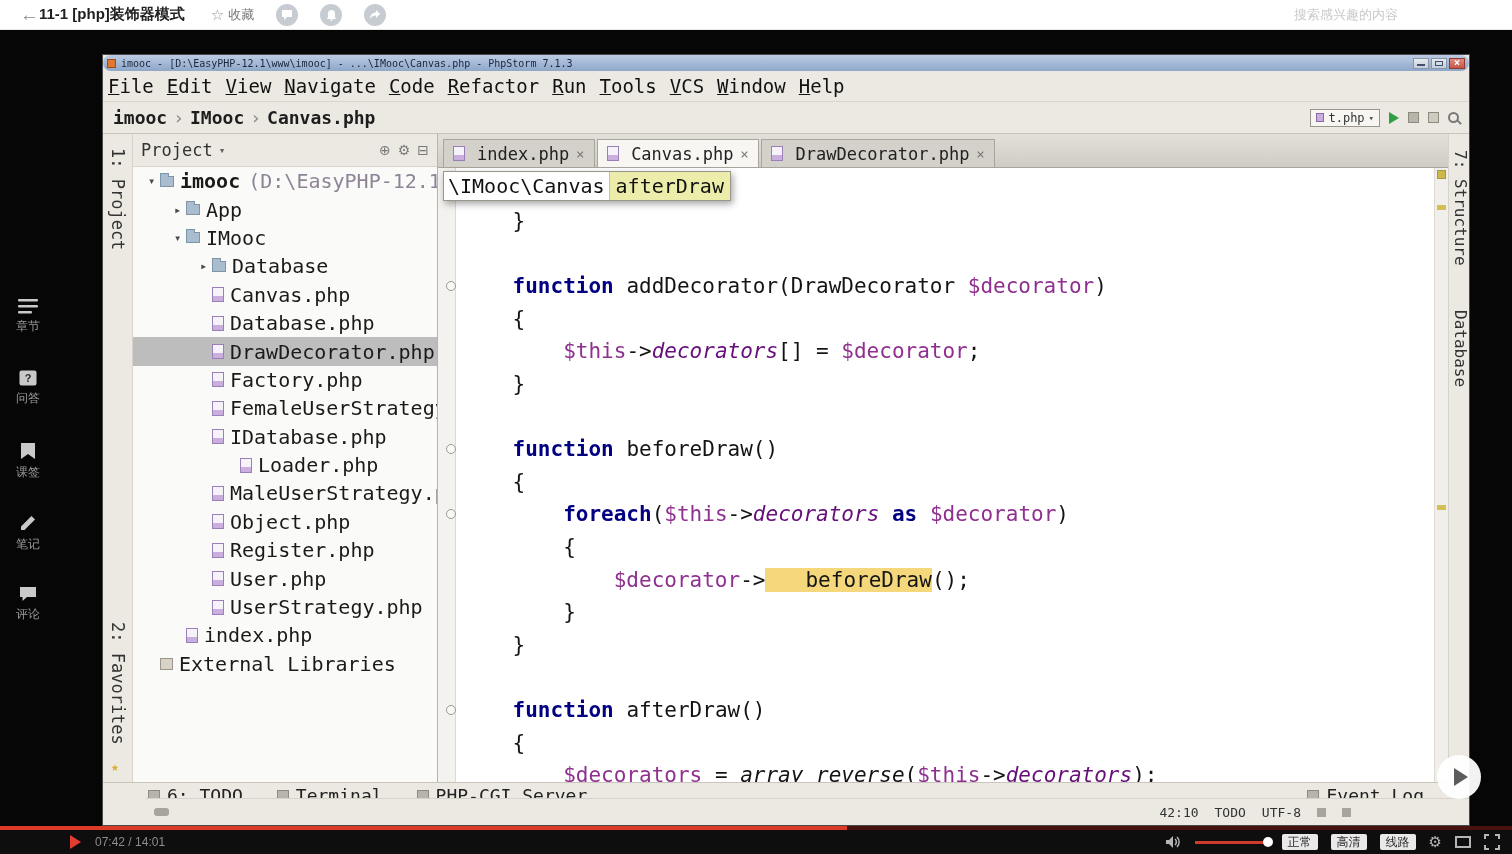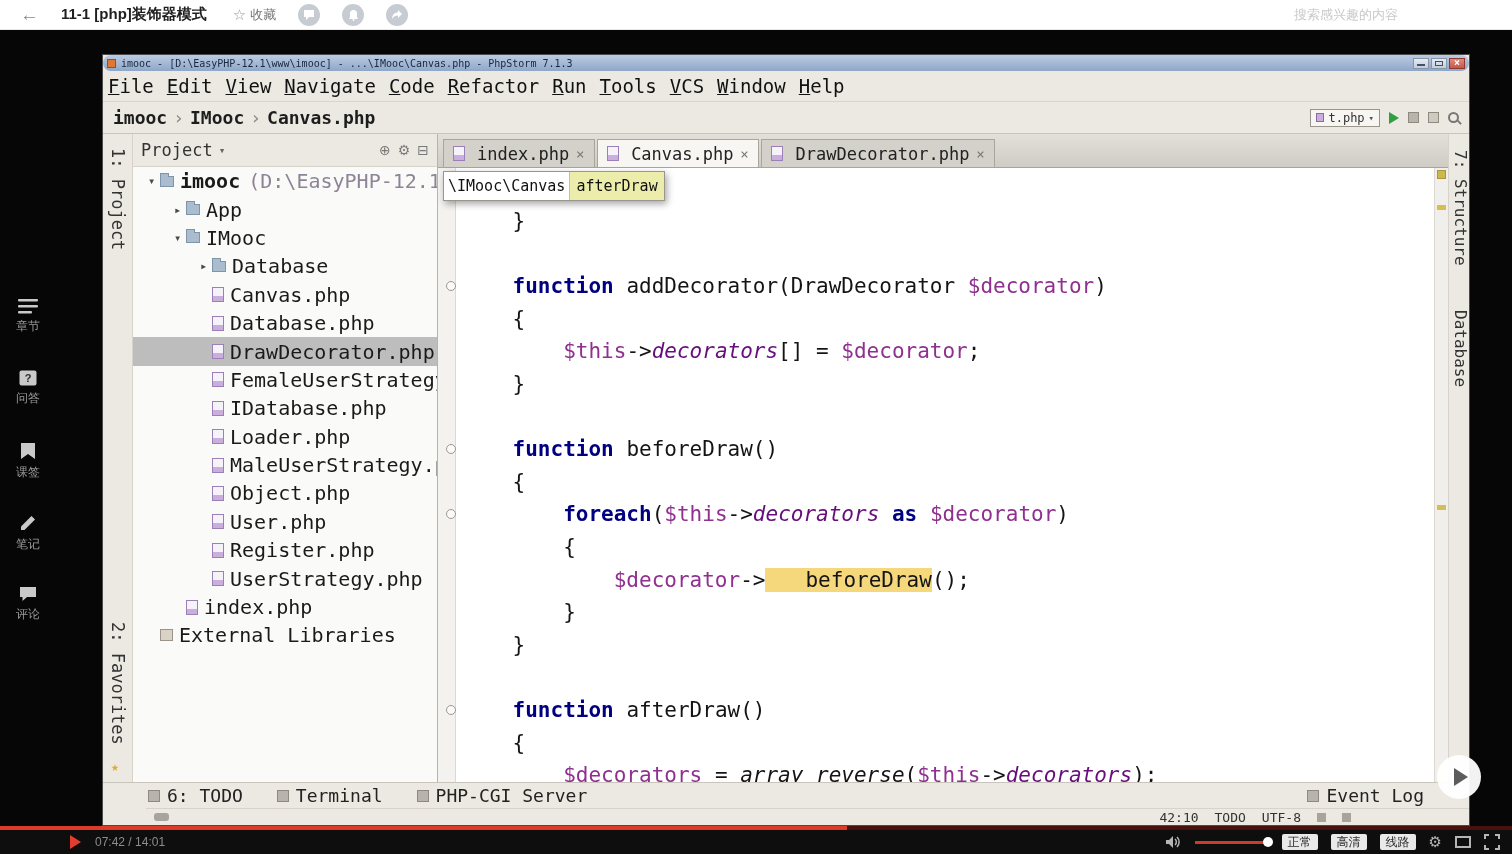--- a/index.html
+++ b/index.html
@@ -3,21 +3,21 @@
 <meta charset="utf-8">
 <style>
   html,body{margin:0;padding:0;width:1512px;height:854px;overflow:hidden;background:#000;
     font-family:"Liberation Sans",sans-serif;}
   *{box-sizing:border-box;}
 
   
   .header{position:absolute;top:0;left:0;width:1512px;height:30px;background:#fff;
     border-bottom:1px solid #e9e9e9;display:flex;align-items:center;z-index:9;}
   .back{margin-left:20px;font-size:19px;color:#8a8a8a;cursor:pointer;}
-  .htitle{margin-left:22px;font-size:15px;font-weight:bold;color:#1f1f1f;}
+  .htitle{font-size:15px;font-weight:bold;color:#1f1f1f;}
   .star{margin-left:26px;font-size:15px;color:#9a9a9a;}
   .fav{margin-left:4px;font-size:13px;color:#777;}
   .hico{margin-left:22px;width:22px;height:22px;border-radius:50%;background:#c6ccd2;
     display:flex;align-items:center;justify-content:center;}
   .hsearch{margin-left:auto;margin-right:44px;width:176px;border:none;outline:none;
     font-size:13px;color:#555;background:#fff;}
   .hsearch::placeholder{color:#c9c9c9;}
 
   
   .stage{position:absolute;top:30px;left:0;width:1512px;height:824px;background:#060606;}
@@ -121,34 +121,34 @@
   .tk-f{color:#660e7a;font-style:italic;}
   .tk-i{font-style:italic;}
   .tk-h{background:#f5d77c;padding-left:40px;}
 
   .scrollstrip{position:absolute;right:0;top:34px;bottom:0;width:14px;background:#f1efeb;border-left:1px solid #ddd9d1;}
   .inspect{position:absolute;top:2px;left:2px;width:9px;height:9px;background:#cdb84d;border:1px solid #a8973c;}
   .mark{position:absolute;left:2px;width:9px;height:5px;background:#d3bf54;}
   .m1{top:37px;} .m2{top:337px;}
 
   .navpopup{position:absolute;left:5px;top:37px;height:30px;display:flex;align-items:stretch;
-    font-size:15px;border:1px solid #9a968e;background:#fff;box-shadow:2px 3px 7px rgba(0,0,0,.35);z-index:4;}
+    font-size:20px;border:1px solid #9a968e;background:#fff;box-shadow:2px 3px 7px rgba(0,0,0,.35);z-index:4;}
   .nav-path{display:flex;align-items:center;padding:0 4px;color:#111;}
   .nav-sym{display:flex;align-items:center;padding:0 6px;background:#ecedaa;border-left:1px solid #c4c494;color:#111;}
 
   
   .btoolbar{position:absolute;left:0;right:0;bottom:17px;height:26px;background:#ece9e2;
     border-top:1px solid #c9c5bd;display:flex;align-items:center;font-size:18px;color:#222;
     padding:0 45px;}
   .bleft{display:flex;align-items:center;}
   .btool{display:flex;align-items:center;gap:7px;margin-right:34px;cursor:pointer;}
   .btool-ic{width:12px;height:12px;background:#b9b4ab;border:1px solid #8f8a80;flex:none;}
   .bright{margin-left:auto;display:flex;align-items:center;gap:7px;cursor:pointer;}
 
-  .statusbar{position:absolute;left:0;right:0;bottom:0;height:17px;background:#ece9e2;
+  .statusbar{position:absolute;left:0;right:0;bottom:0;height:27px;background:#ece9e2;
     border-top:1px solid #d7d3ca;display:flex;align-items:center;padding:0 8px;font-size:13px;color:#333;margin-left:43px;}
   .hthumb{width:15px;height:8px;background:#a8a49c;border-radius:3px;}
   .statusright{margin-left:auto;display:flex;align-items:center;gap:16px;margin-right:110px;}
   .st-ic{width:9px;height:9px;background:#a8a49c;}
 
   
   .nextbtn{position:absolute;left:1437px;top:725px;width:44px;height:44px;border-radius:50%;
     background:rgba(255,255,255,.95);display:flex;align-items:center;justify-content:center;cursor:pointer;}
   .next-tri{width:0;height:0;border-left:14px solid #5c5c5c;border-top:9px solid transparent;
     border-bottom:9px solid transparent;margin-left:4px;}
@@ -330,51 +330,56 @@
               <span class="tree-label">Database.php</span>
             </div>
             <div class="tree-row selected" style="padding-left: 62px;">
               <span class="tree-arrow"></span>
               <span class="tree-ic ic-php"></span>
               <span class="tree-label">DrawDecorator.php</span>
             </div>
             <div class="tree-row" style="padding-left: 62px;">
               <span class="tree-arrow"></span>
               <span class="tree-ic ic-php"></span>
+              <span class="tree-label">Factory.php</span>
+            </div>
+            <div class="tree-row" style="padding-left: 62px;">
+              <span class="tree-arrow"></span>
+              <span class="tree-ic ic-php"></span>
               <span class="tree-label">FemaleUserStrategy.php</span>
             </div>
             <div class="tree-row" style="padding-left: 62px;">
               <span class="tree-arrow"></span>
               <span class="tree-ic ic-php"></span>
               <span class="tree-label">IDatabase.php</span>
             </div>
-            <div class="tree-row" style="padding-left: 62px;">
+            <div class="tree-row" style="padding-left: 62px; margin-left: 28px;">
               <span class="tree-arrow"></span>
               <span class="tree-ic ic-php"></span>
               <span class="tree-label">Loader.php</span>
             </div>
             <div class="tree-row" style="padding-left: 62px;">
               <span class="tree-arrow"></span>
               <span class="tree-ic ic-php"></span>
               <span class="tree-label">MaleUserStrategy.php</span>
             </div>
             <div class="tree-row" style="padding-left: 62px;">
               <span class="tree-arrow"></span>
               <span class="tree-ic ic-php"></span>
               <span class="tree-label">Object.php</span>
             </div>
             <div class="tree-row" style="padding-left: 62px;">
               <span class="tree-arrow"></span>
               <span class="tree-ic ic-php"></span>
+              <span class="tree-label">Register.php</span>
+            </div>
+            <div class="tree-row" style="padding-left: 62px;">
+              <span class="tree-arrow"></span>
+              <span class="tree-ic ic-php"></span>
               <span class="tree-label">User.php</span>
-            </div>
-            <div class="tree-row" style="padding-left: 62px;">
-              <span class="tree-arrow"></span>
-              <span class="tree-ic ic-php"></span>
-              <span class="tree-label">Register.php</span>
             </div>
             <div class="tree-row" style="padding-left: 62px;">
               <span class="tree-arrow"></span>
               <span class="tree-ic ic-php"></span>
               <span class="tree-label">UserStrategy.php</span>
             </div>
             <div class="tree-row" style="padding-left: 36px;">
               <span class="tree-arrow"></span>
               <span class="tree-ic ic-php"></span>
               <span class="tree-label">index.php</span>

